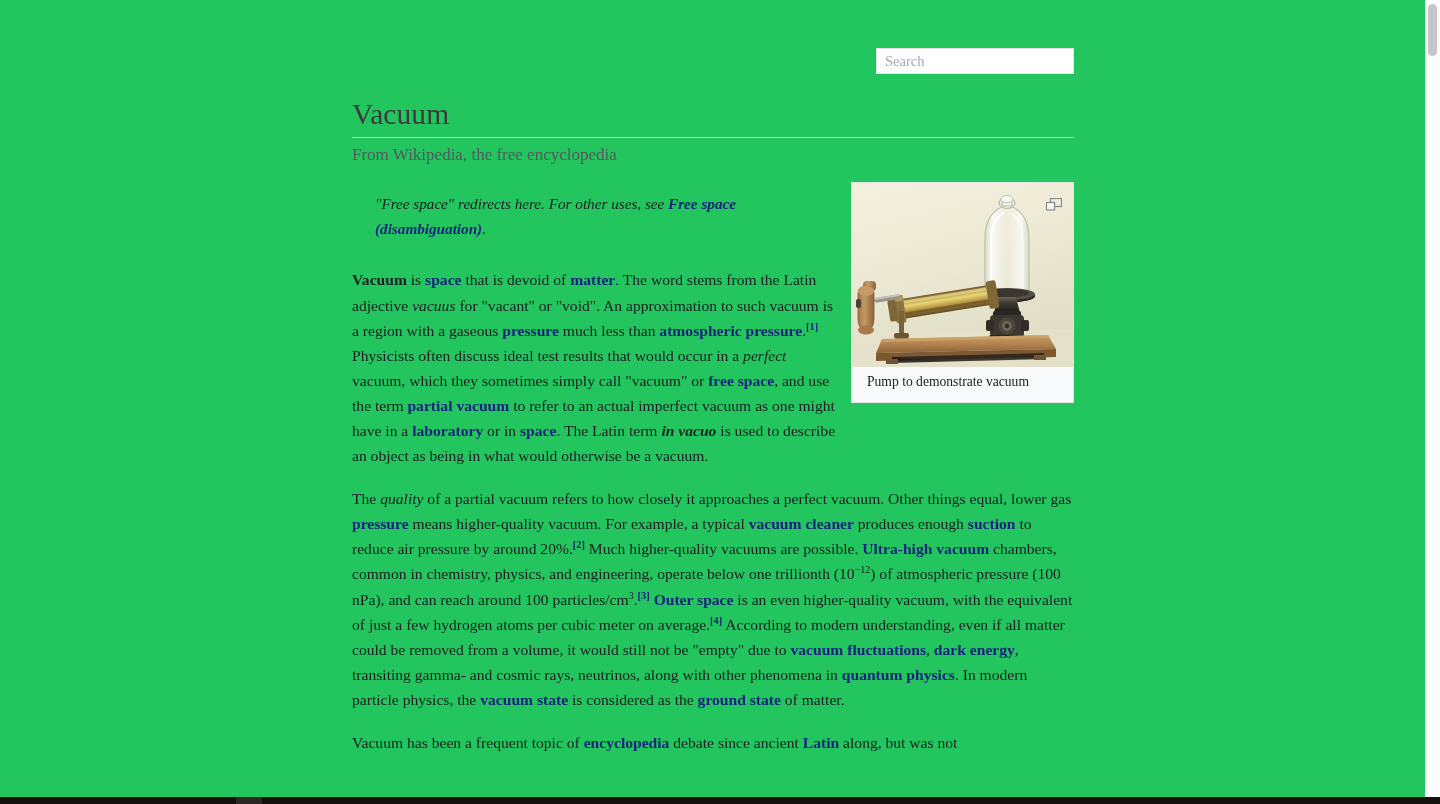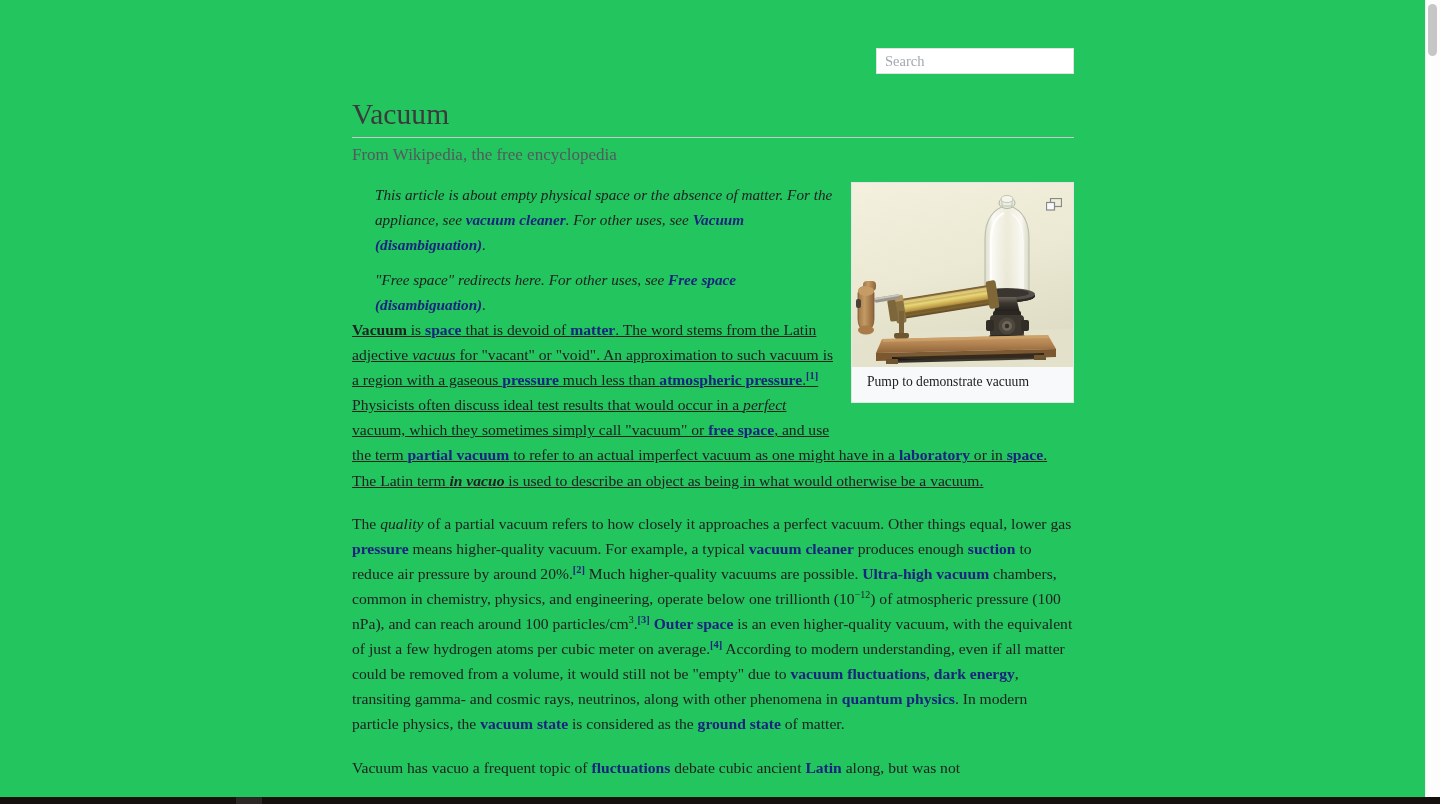--- a/index.html
+++ b/index.html
@@ -101,21 +101,21 @@
   }
   .hatnote.second {
     margin-top: 9px;
     margin-bottom: 0;
   }
 
   p.body-para {
     margin: 0 0 18px 0;
   }
   p.first-para {
-    text-decoration: underline;
+    margin-top: 26px;
   }
 
   a.wlink {
     color: #1a237e;
     text-decoration: none;
     font-weight: bold;
   }
   .hatnote a.wlink { font-weight: bold; font-style: italic; }
 
   sup.ref {
@@ -330,33 +330,30 @@
       </div>
       <div class="thumb-caption">Pump to demonstrate vacuum</div>
       <span class="magnify-icon">
         <svg viewBox="0 0 16 13" width="16" height="13">
           <rect x="4.5" y="0.5" width="11" height="8" fill="none" stroke="#888888" stroke-width="1.2"></rect>
           <rect x="0.5" y="4.5" width="8" height="7.5" fill="#f8f9fa" stroke="#888888" stroke-width="1.2"></rect>
         </svg>
       </span>
     </div>
 
-    <div class="hatnote">
-      <span>This article is about empty physical space or the absence of matter. For the appliance, see </span><a class="wlink" href="#">vacuum cleaner</a><span>. For other uses, see </span><a class="wlink" href="#">Vacuum (disambiguation)</a><span>.</span>
-    </div>
 
     <div class="hatnote second">
       <span>"Free space" redirects here. For other uses, see </span><a class="wlink" href="#">Free space (disambiguation)</a><span>.</span>
     </div>
 
     <p class="body-para first-para"><b>Vacuum</b><span> is </span><a class="wlink" href="#">space</a><span> that is devoid of </span><a class="wlink" href="#">matter</a><span>. The word stems from the Latin adjective </span><i>vacuus</i><span> for "vacant" or "void". An approximation to such vacuum is a region with a gaseous </span><a class="wlink" href="#">pressure</a><span> much less than </span><a class="wlink" href="#">atmospheric pressure</a><span>.</span><sup class="ref"><a href="#">[1]</a></sup><span> Physicists often discuss ideal test results that would occur in a </span><i>perfect</i><span> vacuum, which they sometimes simply call "vacuum" or </span><a class="wlink" href="#">free space</a><span>, and use the term </span><a class="wlink" href="#">partial vacuum</a><span> to refer to an actual imperfect vacuum as one might have in a </span><a class="wlink" href="#">laboratory</a><span> or in </span><a class="wlink" href="#">space</a><span>. The Latin term </span><b><i>in vacuo</i></b><span> is used to describe an object as being in what would otherwise be a vacuum.</span></p>
 
     <p class="body-para"><span>The </span><i>quality</i><span> of a partial vacuum refers to how closely it approaches a perfect vacuum. Other things equal, lower gas </span><a class="wlink" href="#">pressure</a><span> means higher-quality vacuum. For example, a typical </span><a class="wlink" href="#">vacuum cleaner</a><span> produces enough </span><a class="wlink" href="#">suction</a><span> to reduce air pressure by around 20%.</span><sup class="ref"><a href="#">[2]</a></sup><span> Much higher-quality vacuums are possible. </span><a class="wlink" href="#">Ultra-high vacuum</a><span> chambers, common in chemistry, physics, and engineering, operate below one trillionth (10</span><sup class="sci">−12</sup><span>) of atmospheric pressure (100 nPa), and can reach around 100 particles/cm</span><sup class="sci">3</sup><span>.</span><sup class="ref"><a href="#">[3]</a></sup><span> </span><a class="wlink" href="#">Outer space</a><span> is an even higher-quality vacuum, with the equivalent of just a few hydrogen atoms per cubic meter on average.</span><sup class="ref"><a href="#">[4]</a></sup><span> According to modern understanding, even if all matter could be removed from a volume, it would still not be "empty" due to </span><a class="wlink" href="#">vacuum fluctuations</a><span>, </span><a class="wlink" href="#">dark energy</a><span>, transiting gamma- and cosmic rays, neutrinos, along with other phenomena in </span><a class="wlink" href="#">quantum physics</a><span>. In modern particle physics, the </span><a class="wlink" href="#">vacuum state</a><span> is considered as the </span><a class="wlink" href="#">ground state</a><span> of matter.</span></p>
 
-    <p class="body-para"><span>Vacuum has vacuo a frequent topic of </span><a class="wlink" href="#">fluctuations</a><span> debate cubic ancient </span><a class="wlink" href="#">Latin</a><span> along, but was not</span></p>
+    <p class="body-para"><span>Vacuum has been a frequent topic of </span><a class="wlink" href="#">encyclopedia</a><span> debate since ancient </span><a class="wlink" href="#">Latin</a><span> along, but was not</span></p>
 
   </div>
 </div>
 
 <div class="scrollbar">
   <div class="scroll-thumb"></div>
 </div>
 
 <div class="os-bar">
   <div class="os-bar-seg" style="left:236px;width:26px;"></div>

